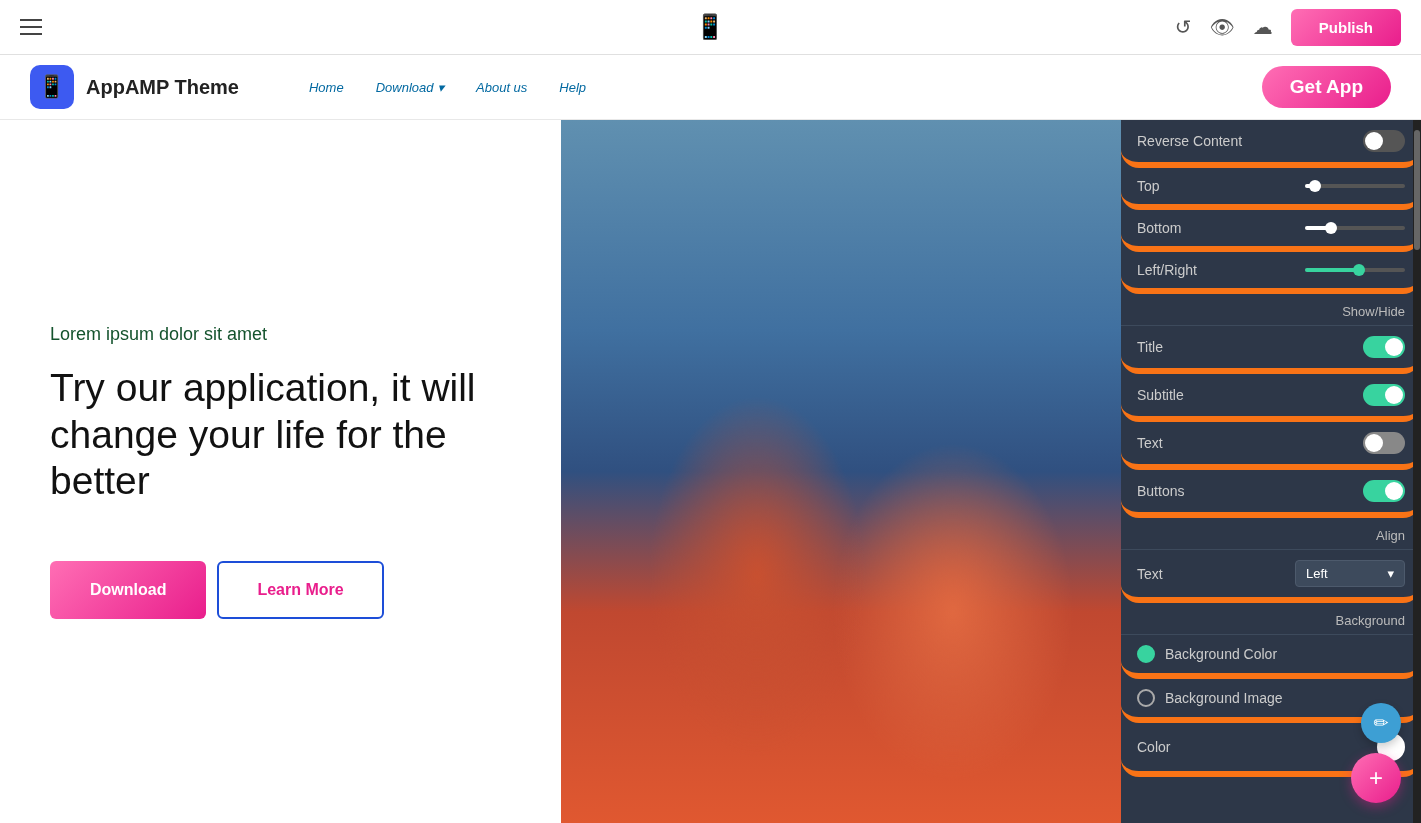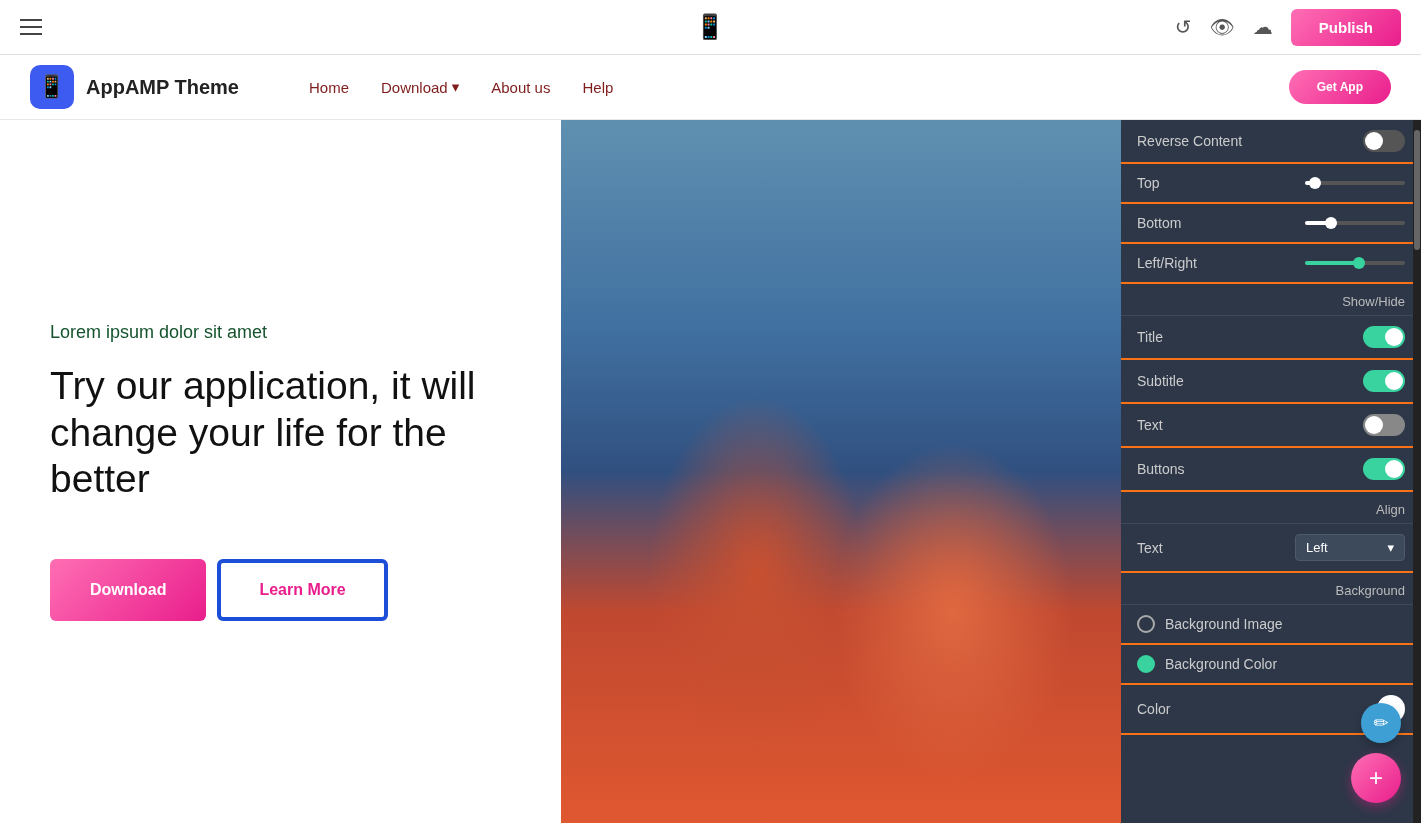--- a/index.html
+++ b/index.html
@@ -48,28 +48,28 @@
     .logo-area { display: flex; align-items: center; gap: 12px; margin-right: 30px; }
     .logo-box {
       width: 44px; height: 44px;
       background: #3d5af1;
       border-radius: 10px;
       display: flex; align-items: center; justify-content: center;
       color: #fff; font-size: 22px;
     }
     .logo-text { font-size: 20px; font-weight: 700; color: #222; }
     .nav-links { display: flex; gap: 32px; flex: 1; }
-    .nav-link { font-size: 15px; color: #7f1d1d; cursor: pointer; display: flex; align-items: center; gap: 4px; }
+    .nav-link { font-size: 13px; color: #0369a1; cursor: pointer; display: flex; align-items: center; gap: 4px; font-style: italic; }
     .get-app-btn {
       background: linear-gradient(135deg, #ff6eb4, #e91e8c);
       color: #fff;
       border: none;
       padding: 10px 28px;
       border-radius: 25px;
-      font-size: 12px;
+      font-size: 19px;
       font-weight: 600;
       cursor: pointer;
       margin-left: auto;
     }
 
     
     .main-area {
       display: flex;
       height: calc(823px - 55px - 65px);
       position: relative;
@@ -109,21 +109,21 @@
       border: none;
       padding: 18px 40px;
       border-radius: 6px;
       font-size: 16px;
       font-weight: 700;
       cursor: pointer;
     }
     .btn-learn-more {
       background: transparent;
       color: #e91e8c;
-      border: 4px solid #1d4ed8;
+      border: 2px solid #1d4ed8;
       padding: 18px 38px;
       border-radius: 6px;
       font-size: 16px;
       font-weight: 700;
       cursor: pointer;
     }
     .hero-right {
       width: 50%;
       position: relative;
       overflow: hidden;
@@ -176,22 +176,23 @@
       flex-shrink: 0;
     }
     .panel-scroll {
       padding: 0;
     }
     .panel-row {
       display: flex;
       align-items: center;
       justify-content: space-between;
       padding: 10px 16px;
-      border-bottom: 2px solid #f97316;
+      border-bottom: 6px solid #f97316;
       min-height: 40px;
+      border-radius: 18px;
     }
     .panel-row-label {
       font-size: 14px;
       color: #ccc;
     }
     .panel-section-header {
       text-align: right;
       padding: 10px 16px 6px;
       font-size: 13px;
       color: #bbb;
@@ -469,27 +470,27 @@
           <span>Left</span>
           <span>▾</span>
         </div>
       </div>
 
       <div class="panel-section-header">
         <span>Background</span>
       </div>
 
       <div class="panel-row">
+        <div class="radio-circle checked"></div>
+        <span class="panel-row-label" style="flex:1;margin-left:10px;">Background Color</span>
+      </div>
+
+      <div class="panel-row">
         <div class="radio-circle"></div>
         <span class="panel-row-label" style="flex:1;margin-left:10px;">Background Image</span>
-      </div>
-
-      <div class="panel-row">
-        <div class="radio-circle checked"></div>
-        <span class="panel-row-label" style="flex:1;margin-left:10px;">Background Color</span>
       </div>
 
       <div class="panel-row">
         <span class="panel-row-label">Color</span>
         <div class="color-swatch" style="background:#ffffff;"></div>
       </div>
 
     </div>
 
     <div class="scrollbar-area">

